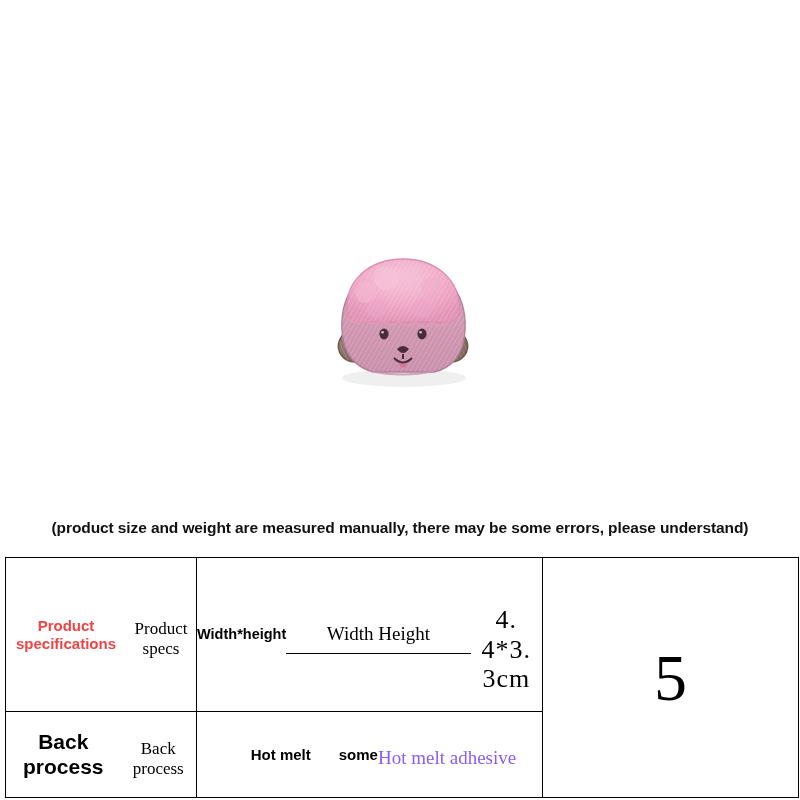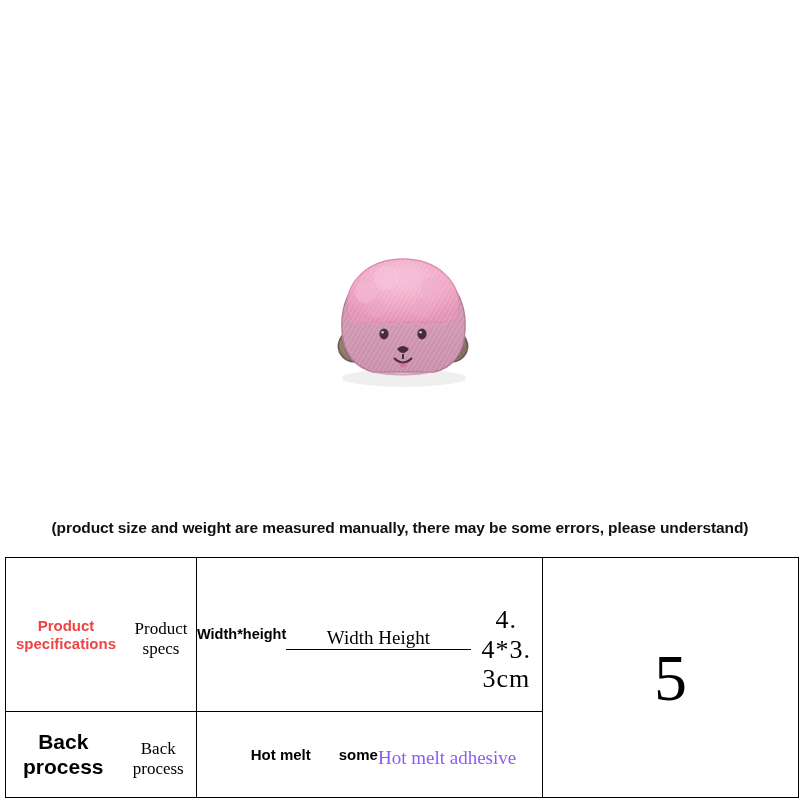--- a/index.html
+++ b/index.html
@@ -104,21 +104,21 @@
     font-size: 14.5px;
     font-weight: bold;
     color: #000;
     font-family: "Liberation Sans", sans-serif;
   }
   .val-mid {
     font-size: 19px;
     color: #000;
     font-family: "Liberation Serif", serif;
     margin-top: 8px;
-    padding-bottom: 0;
+    padding-bottom: 8px;
     border-bottom: 1.6px solid #000;
     width: 100%;
   }
   .val-big {
     font-size: 26px;
     color: #000;
     font-family: Liberation Serif, serif;
     letter-spacing: 1px;
     margin-top: 30px;
   }

